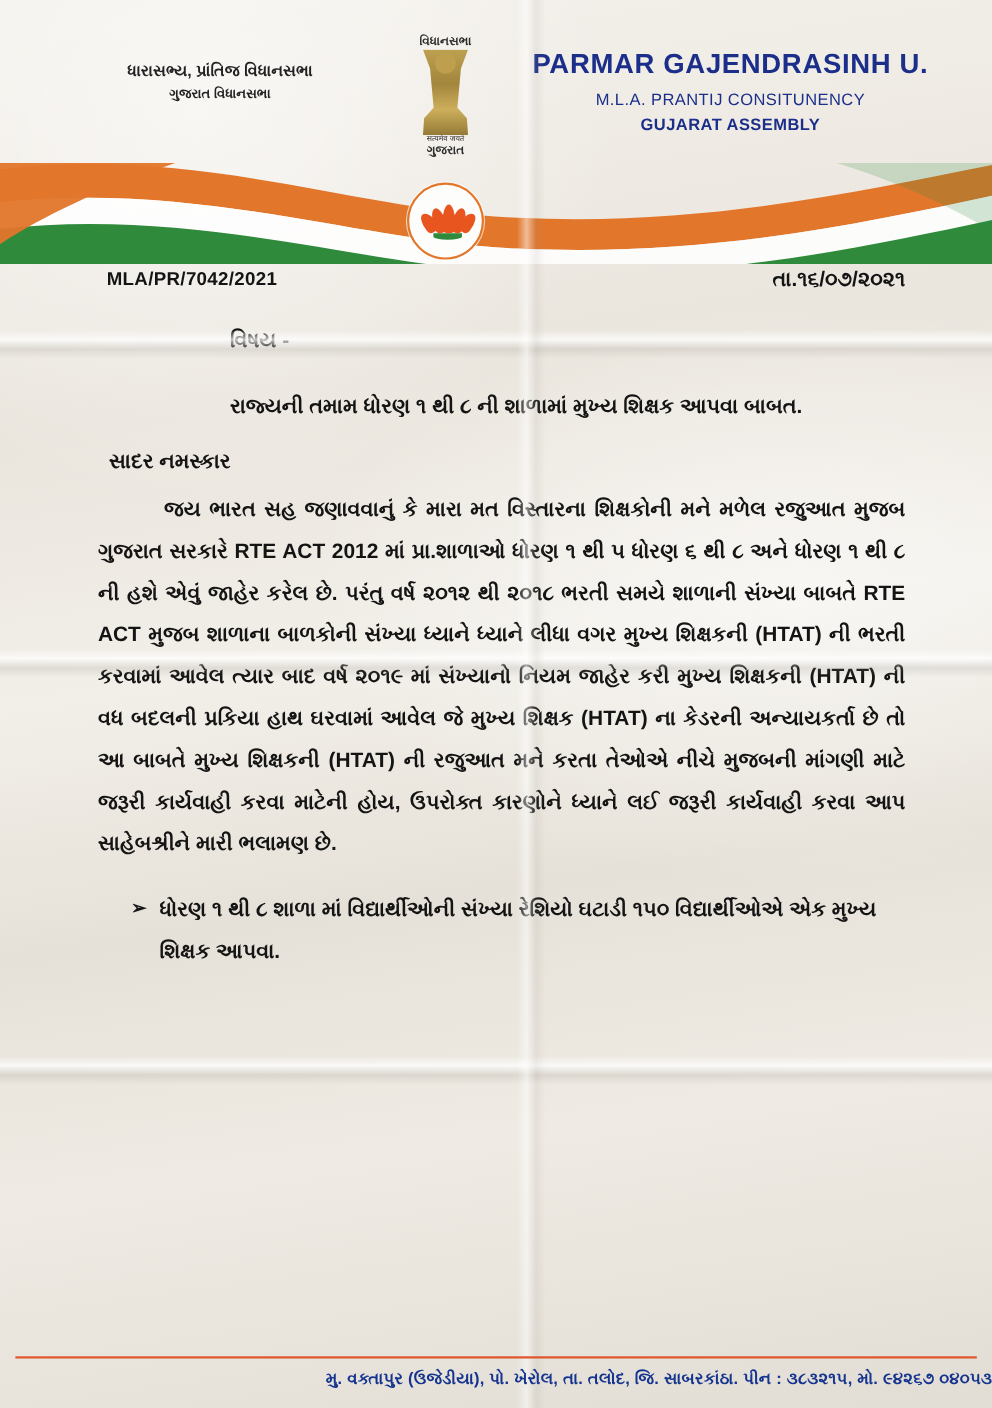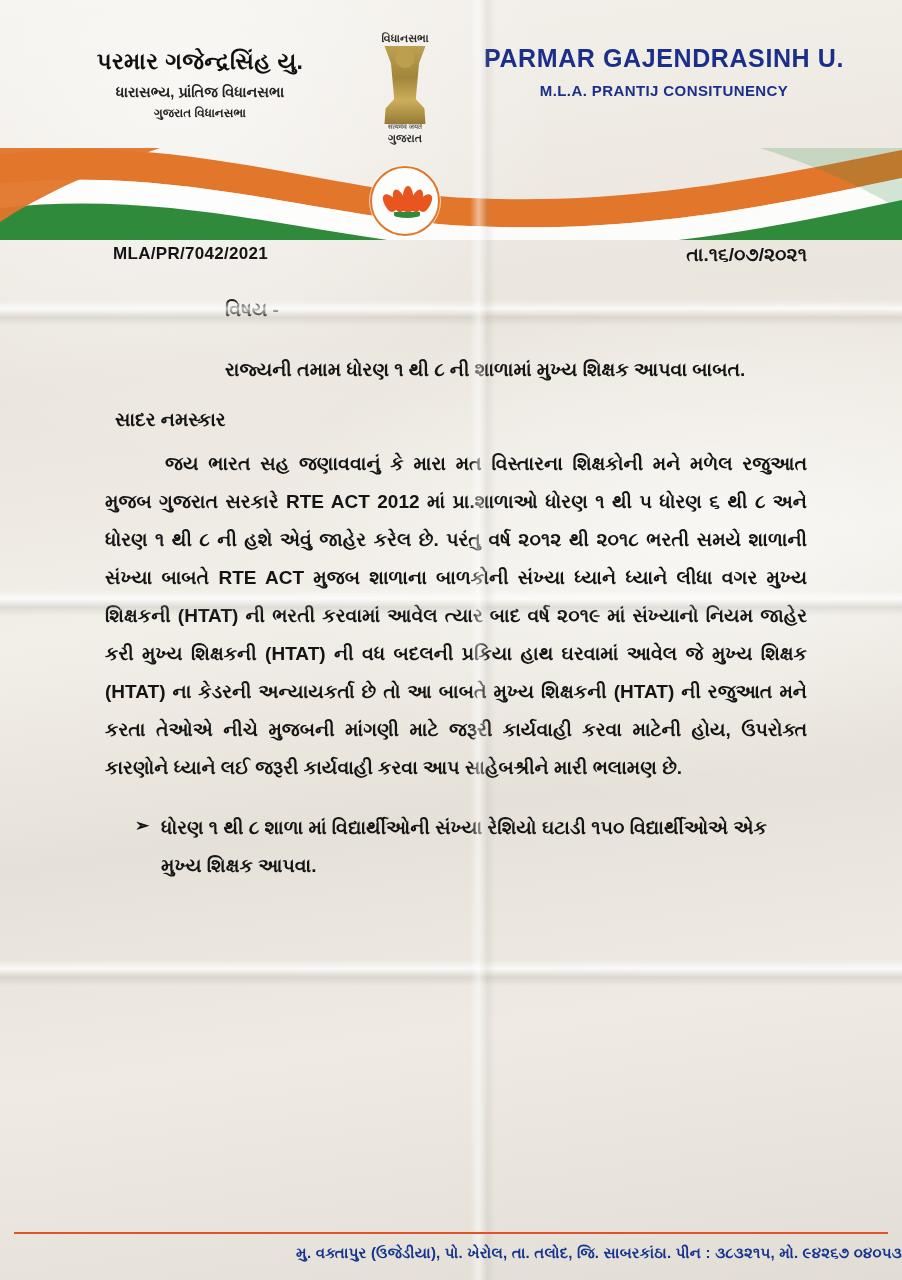--- a/index.html
+++ b/index.html
@@ -79,21 +79,21 @@
     text-align: center;
   }
   .hdr-right .name {
     font-size: 25px;
     font-weight: bold;
     color: #1b2f8a;
     letter-spacing: 0.6px;
   }
   .hdr-right .sub1 {
     font-size: 15px;
-    font-weight: bold;
+    font-weight: normal;
     color: #1b2f8a;
     margin-top: 9px;
     letter-spacing: 0.4px;
   }
   .hdr-right .sub2 {
     font-size: 15px;
     font-weight: bold;
     color: #1b2f8a;
     margin-top: 6px;
     letter-spacing: 0.4px;
@@ -183,21 +183,21 @@
     bottom: 0;
     width: 26px;
     height: 6px;
     background: #2f8a3c;
     border-radius: 0 0 50% 50%;
   }
 
   
   .body-area {
     position: relative;
-    padding: 0 75px;
+    padding: 0 59px;
     color: #141414;
   }
   .ref-row {
     position: relative;
     height: 34px;
     margin-top: 4px;
   }
   .ref-no {
     position: absolute;
     left: 38px;
@@ -299,35 +299,35 @@
 </style>
 </head>
 <body>
 
 <div class="page">
   <div class="paper-shade"></div>
 
   <div class="header">
 
     <div class="hdr-left">
-      <div class="name">પરમાર ગજેન્દ્રસિંહ યુ.</div>
       <div class="sub1">ધારાસભ્ય, પ્રાંતિજ વિધાનસભા</div>
       <div class="sub2">ગુજરાત વિધાનસભા</div>
     </div>
 
     <div class="emblem">
       <div class="vidhansabha">વિધાનસભા</div>
       <div class="pillar"></div>
       <div class="satya">सत्यमेव जयते</div>
       <div class="guj">ગુજરાત</div>
     </div>
 
     <div class="hdr-right">
       <div class="name">PARMAR GAJENDRASINH U.</div>
       <div class="sub1">M.L.A. PRANTIJ CONSITUNENCY</div>
+      <div class="sub2">GUJARAT ASSEMBLY</div>
     </div>
 
     <div class="band">
       <svg width="902" height="92" viewBox="0 0 902 92" xmlns="http://www.w3.org/2000/svg">
         <path d="M0 6 C 180 -16, 330 44, 470 50 C 640 58, 780 26, 902 2 L902 30 C 780 56, 640 86, 470 78 C 330 72, 180 16, 0 36 Z" fill="#e2762b"></path>
         <path d="M0 36 C 180 16, 330 72, 470 78 C 640 86, 780 56, 902 30 L902 58 C 780 84, 640 114, 470 106 C 330 100, 180 44, 0 66 Z" fill="#ffffff" opacity="0.85"></path>
         <path d="M0 60 C 180 40, 330 94, 470 100 C 640 108, 780 78, 902 52 L902 92 L0 92 Z" fill="#2f8a3c"></path>
         <path d="M0 0 L160 0 C 90 24, 40 48, 0 74 Z" fill="#e2762b" opacity="0.95"></path>
         <path d="M902 0 L760 0 C 830 22, 870 44, 902 62 Z" fill="#2f8a3c" opacity="0.2"></path>
       </svg>

